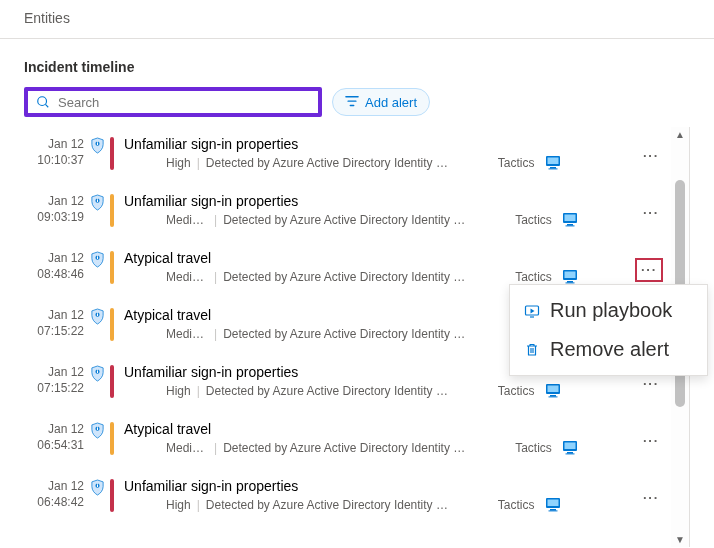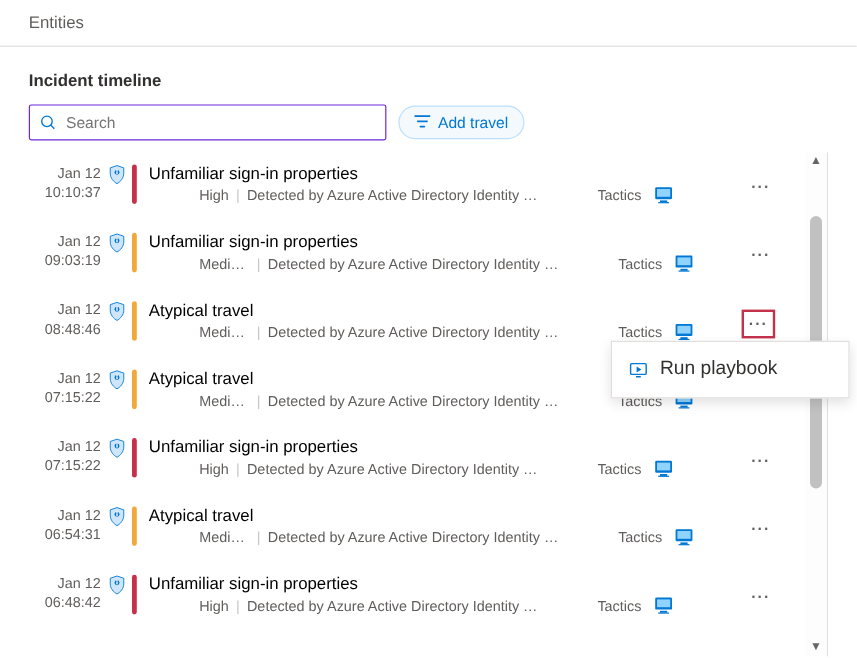--- a/index.html
+++ b/index.html
@@ -43,21 +43,21 @@
   .toolbar {
     display: flex;
     gap: 10px;
     margin-bottom: 10px;
     align-items: center;
   }
   .search-box {
     flex: 0 0 298px;
     display: flex;
     align-items: center;
-    border: 1px solid #6d28d9;
+    border: 4px solid #6d28d9;
     border-radius: 2px;
     padding: 4px 8px;
     height: 30px;
     background: #fff;
   }
   .search-box svg { flex-shrink: 0; margin-right: 6px; }
   .search-input {
     border: none;
     outline: none;
     flex: 1;
@@ -79,21 +79,20 @@
   }
   .timeline-wrap {
     border: 1px solid #e1dfdd;
     border-top: none;
     border-bottom: none;
     border-left: none;
     height: 420px;
     overflow: hidden;
     position: relative;
     display: flex;
-    gap: 17px;
   }
   .timeline-list {
     flex: 1;
     overflow: hidden;
   }
   .row {
     display: flex;
     align-items: flex-start;
     padding: 8px 6px 8px 0;
     height: 57px;
@@ -225,21 +224,21 @@
     border: 1px solid #e1dfdd;
     box-shadow: 0 4px 10px rgba(0,0,0,.12);
     padding: 6px 0;
     z-index: 20;
   }
   .cm-item {
     display: flex;
     align-items: center;
     gap: 10px;
     padding: 8px 14px;
-    font-size: 16px;
+    font-size: 20px;
     cursor: pointer;
     color: #323130;
   }
   .cm-item svg { flex-shrink: 0; }
 </style>
 </head>
 <body>
 
 <div class="tabs">
   <div class="tab">Entities</div>
@@ -253,21 +252,21 @@
       <svg width="14" height="14" viewBox="0 0 16 16" fill="none">
         <circle cx="7" cy="7" r="5" stroke="#0078d4" stroke-width="1.3"></circle>
         <line x1="10.8" y1="10.8" x2="14" y2="14" stroke="#0078d4" stroke-width="1.3"></line>
       </svg>
       <input class="search-input" placeholder="Search" style="">
     </div>
     <div class="add-filter">
       <svg width="14" height="14" viewBox="0 0 16 16" fill="none">
         <path d="M1 2 h14 M3.5 7 h9 M6 12 h4" stroke="#0078d4" stroke-width="1.5" stroke-linecap="round"></path>
       </svg>
-      <span>Add travel</span>
+      <span>Add alert</span>
     </div>
   </div>
 
   <div class="timeline-wrap">
     <div class="timeline-list" id="tl">
         <div class="row">
           <div class="ts">
             <div>Jan 12</div>
             <div>10:10:37</div>
           </div>
@@ -496,13 +495,21 @@
 
 <div class="context-menu">
   <div class="cm-item">
     <svg width="16" height="16" viewBox="0 0 16 16" fill="none">
       <rect x="1.5" y="3" width="13" height="9" rx="1" stroke="#0078d4" stroke-width="1.2"></rect>
       <line x1="6" y1="14" x2="10" y2="14" stroke="#0078d4" stroke-width="1.2"></line>
       <path d="M6.5 5.5 v5 l4-2.5 z" fill="#0078d4"></path>
     </svg>
     <span>Run playbook</span>
   </div>
+  <div class="cm-item">
+    <svg width="16" height="16" viewBox="0 0 16 16" fill="none">
+      <path d="M3 4 h10 M6 4 v-1.5 h4 V4 M4.5 4 v9 h7 v-9" stroke="#0078d4" stroke-width="1.2" stroke-linejoin="round"></path>
+      <line x1="7" y1="6" x2="7" y2="11" stroke="#0078d4" stroke-width="1.2"></line>
+      <line x1="9" y1="6" x2="9" y2="11" stroke="#0078d4" stroke-width="1.2"></line>
+    </svg>
+    <span>Remove alert</span>
+  </div>
 </div>
 
 </body></html>

